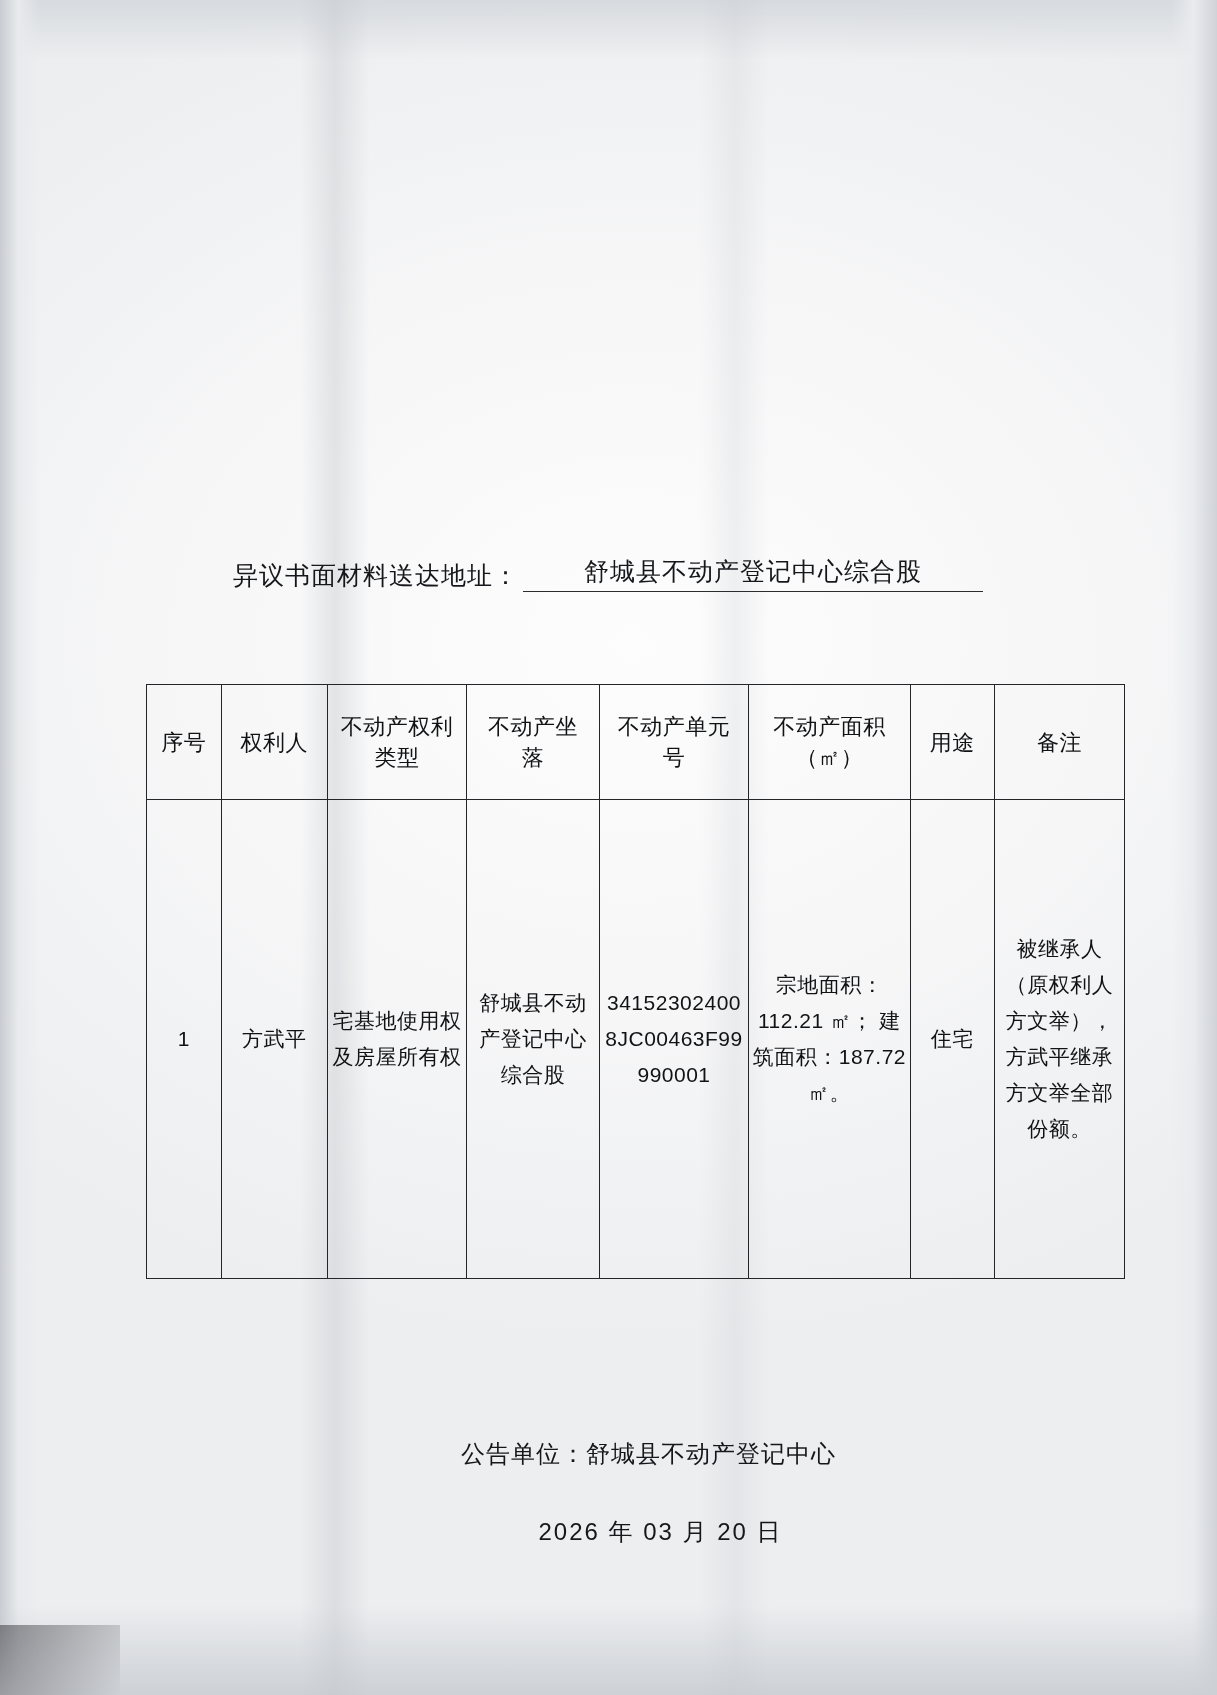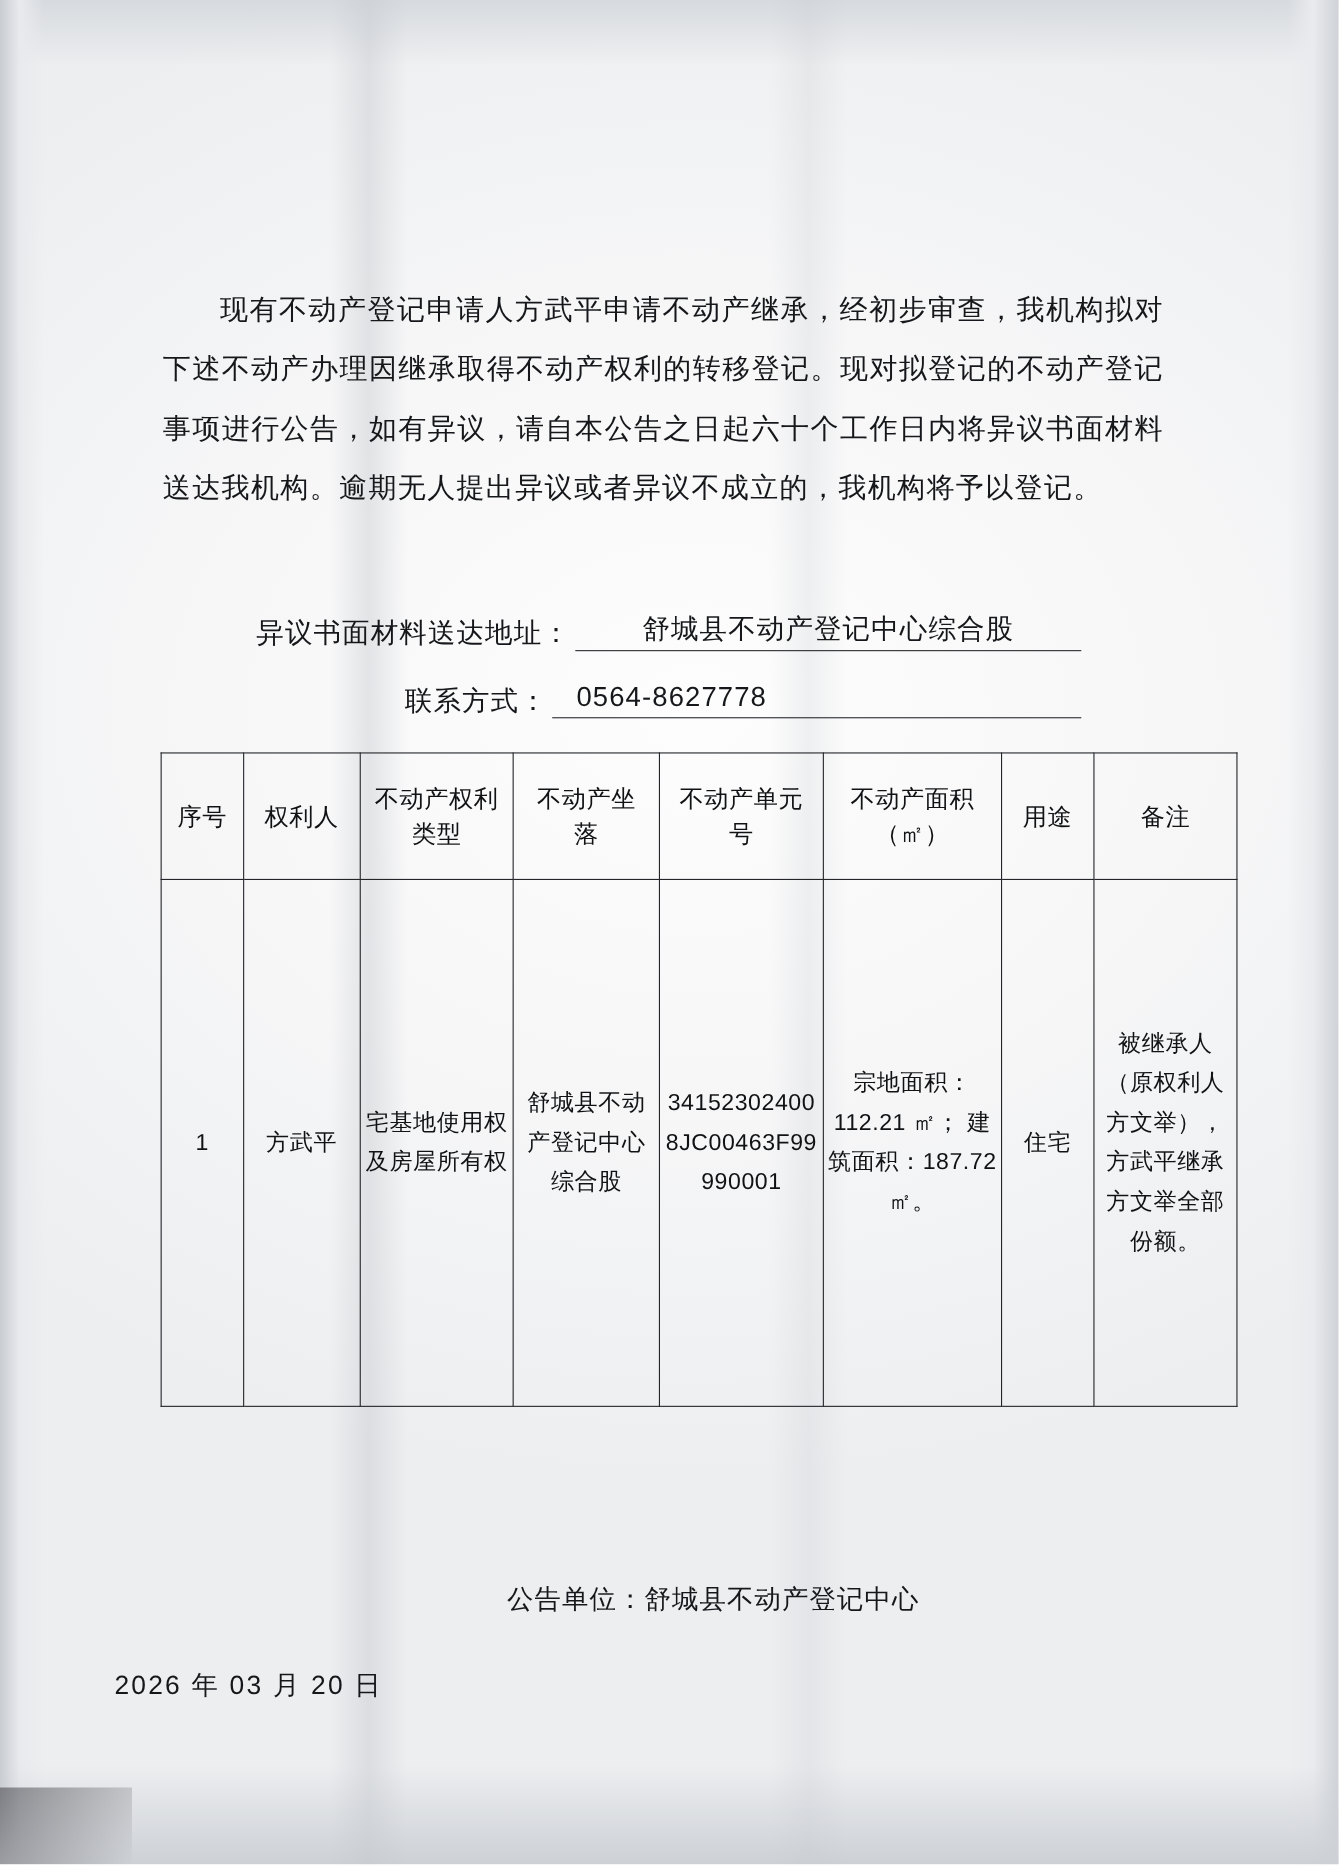--- a/index.html
+++ b/index.html
@@ -185,54 +185,47 @@
     top: 1438px;
     text-align: center;
     font-size: 24px;
     letter-spacing: 1px;
     padding-left: 80px;
   }
   .footer-date {
     position: absolute;
     left: 0; right: 0;
     top: 1516px;
-    text-align: left;
+    text-align: center;
     font-size: 24px;
     letter-spacing: 2px;
     padding-left: 104px;
   }
 </style>
 </head>
 <body>
 
 <div class="page">
   <div class="paper-shade-top"></div>
   <div class="paper-shade-left"></div>
   <div class="paper-shade-right"></div>
   <div class="paper-shade-bottom"></div>
   <div class="fold f1"></div>
   <div class="fold f2"></div>
   <div class="corner-dark"></div>
 
   <div class="content">
 
 
-    <div class="body-text">
-      <span class="indent">现有不动产登记申请人方武平申请不动产继承，经初步审查，我机构拟对下述不动产办理因继承取得不动产权利的转移登记。现对拟登记的不动产登记事项进行公告，如有异议，请自本公告之日起六十个工作日内将异议书面材料送达我机构。逾期无人提出异议或者异议不成立的，我机构将予以登记。</span>
-    </div>
 
     <div class="field-row field-address">
       <span class="lbl">异议书面材料送达地址：</span>
       <span class="val">舒城县不动产登记中心综合股</span>
     </div>
 
-    <div class="field-row field-contact">
-      <span class="lbl">联系方式：</span>
-      <span class="val">0564-8627778</span>
-    </div>
 
     <div class="tbl-wrap">
       <table class="notice">
         <colgroup>
           <col class="c-seq">
             <col class="c-owner">
             <col class="c-type">
             <col class="c-loc">
           <col class="c-unit">
             <col class="c-area">

